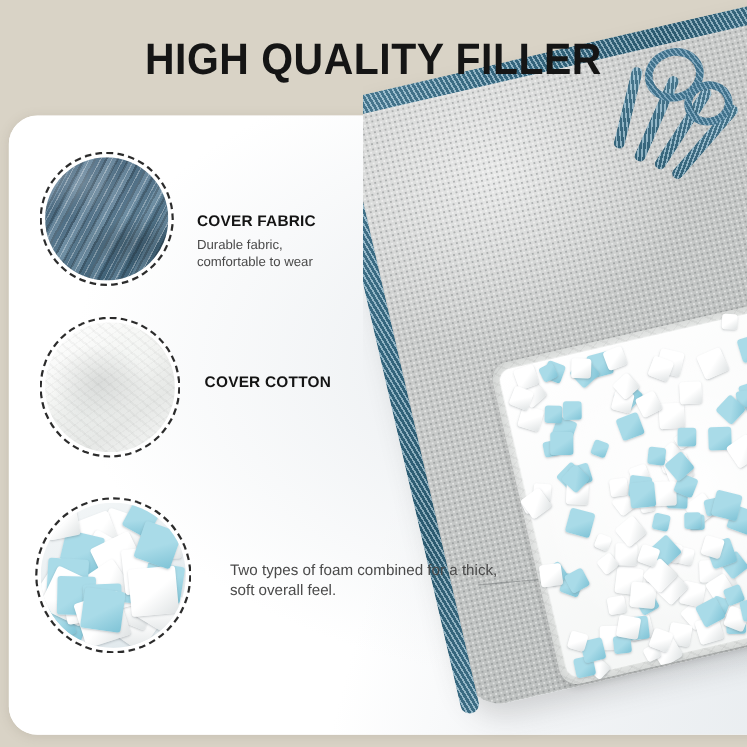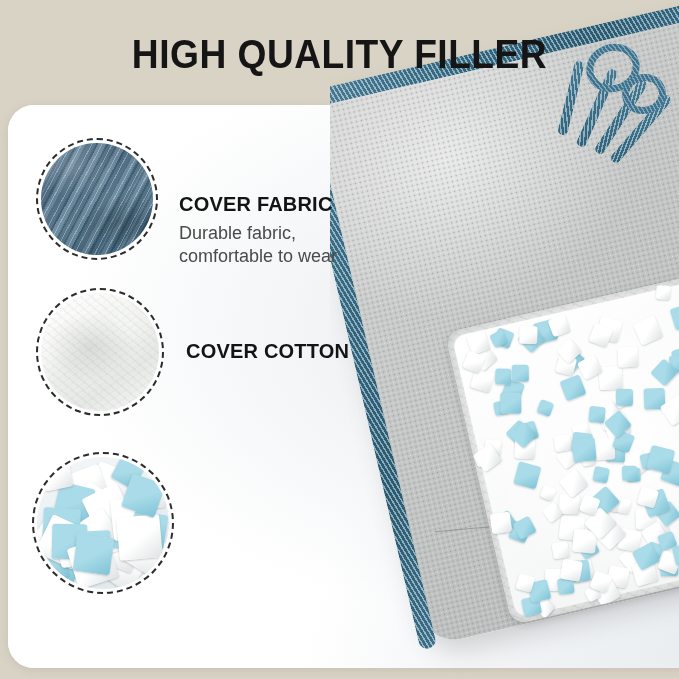--- a/index.html
+++ b/index.html
@@ -102,27 +102,27 @@
   .tex-foam{width:100%;height:100%;background:linear-gradient(160deg,#f4f7f8,#e7edf0 60%,#dfe8ec);}
   .cube{position:absolute;border-radius:3px;}
 
   
   .ftext{margin-left:0;}
   .f1 .ftext{padding-left:21px;padding-top:55px;}
   .f2 .ftext{padding-left:22px;padding-top:52px;}
   .f3 .ftext{padding-left:24px;padding-top:50px;}
 
   .fhead{
-    font-size:20px;font-weight:bold;color:#141414;
+    font-size:14px;font-weight:bold;color:#141414;
     letter-spacing:.2px;line-height:1.1;margin:0;
     white-space:nowrap;
   }
   .f3 .fhead{font-size:21px;}
   .fbody{
-    font-size:18px;color:#4a4a4a;line-height:1.28;margin:7px 0 0 0;
+    font-size:12px;color:#4a4a4a;line-height:1.28;margin:7px 0 0 0;
     white-space:pre-line;
   }
   .f2 .fbody{margin-left:11px;margin-top:8px;}
   .f3 .fbody{margin-left:11px;margin-top:8px;font-size:13.8px;}
 
   
   .caption{
     position:absolute;left:38px;top:618px;width:470px;z-index:5;
     font-size:14.6px;color:#3f3f3f;line-height:1.42;
     white-space:pre-line;
@@ -424,17 +424,19 @@
             <div class="cube" style="left: 21.7px; top: 81.7px; width: 26.9px; height: 26.9px; transform: rotate(-11deg); background: linear-gradient(145deg, rgb(255, 255, 255) 0%, rgb(255, 255, 255) 52%, rgb(223, 227, 228) 100%); box-shadow: rgba(90, 100, 105, 0.3) 0px 1px 2px;"></div>
             <div class="cube" style="left: 14.5px; top: 66.6px; width: 34.6px; height: 34.6px; transform: rotate(1.1deg); background: linear-gradient(145deg, rgb(169, 219, 232) 0%, rgb(169, 219, 232) 52%, rgb(127, 195, 214) 100%); box-shadow: rgba(90, 100, 105, 0.3) 0px 1px 2px;"></div>
             <div class="cube" style="left: 38.7px; top: 74.1px; width: 34.5px; height: 34.5px; transform: rotate(-2.6deg); background: linear-gradient(145deg, rgb(169, 219, 232) 0%, rgb(169, 219, 232) 52%, rgb(127, 195, 214) 100%); box-shadow: rgba(90, 100, 105, 0.3) 0px 1px 2px;"></div>
             <div class="cube" style="left: 89.1px; top: 21px; width: 34.7px; height: 34.7px; transform: rotate(19.6deg); background: linear-gradient(145deg, rgb(169, 219, 232) 0%, rgb(169, 219, 232) 52%, rgb(127, 195, 214) 100%); box-shadow: rgba(90, 100, 105, 0.3) 0px 1px 2px;"></div>
             <div class="cube" style="left: 34.5px; top: 84.7px; width: 42.4px; height: 42.4px; transform: rotate(-17.7deg); background: linear-gradient(145deg, rgb(255, 255, 255) 0%, rgb(255, 255, 255) 52%, rgb(223, 227, 228) 100%); box-shadow: rgba(90, 100, 105, 0.3) 0px 1px 2px;"></div>
             <div class="cube" style="left: 37.7px; top: 79.3px; width: 36.5px; height: 36.5px; transform: rotate(7.7deg); background: linear-gradient(145deg, rgb(169, 219, 232) 0%, rgb(169, 219, 232) 52%, rgb(127, 195, 214) 100%); box-shadow: rgba(90, 100, 105, 0.3) 0px 1px 2px;"></div>
           </div>
       </div>
     </div>
     <div class="ftext">
+      <p class="fbody">Two types of foam combined for a thick,
+soft overall feel.</p>
     </div>
   </div>
 
 
 </div>
 
 </body></html>

